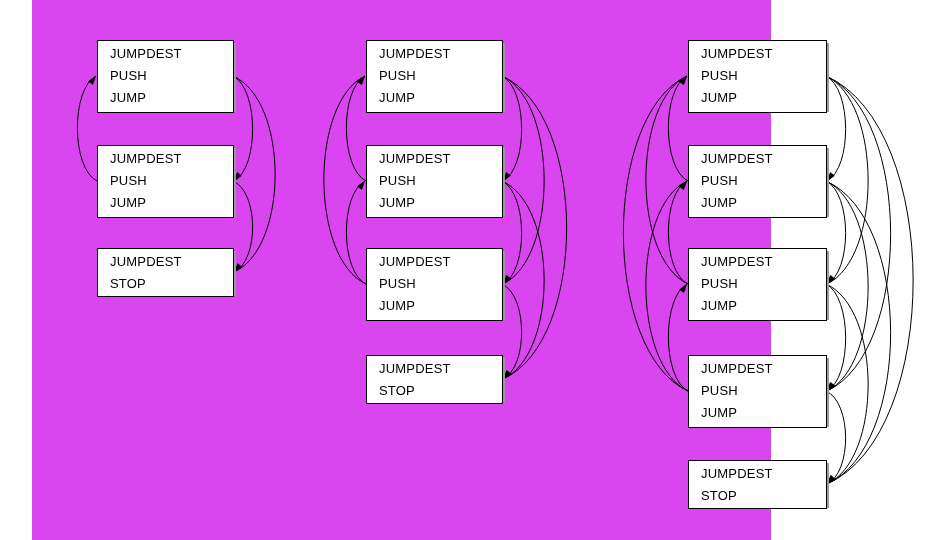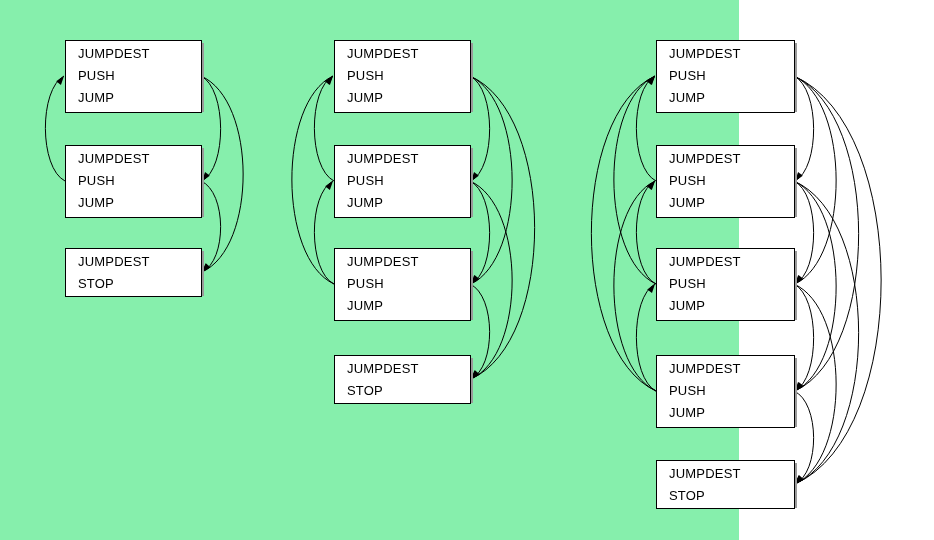--- a/index.html
+++ b/index.html
@@ -10,21 +10,22 @@
   body {
     width: 934px;
     height: 540px;
     font-family: "Liberation Sans", sans-serif;
     overflow: hidden;
   }
   #canvas {
     position: relative;
     width: 739px;
     height: 540px;
-    background: #86efac;
+    background: #d946ef;
+    margin-left: 32px;
   }
   svg#graph {
     position: absolute;
     left: 0;
     top: 0;
     width: 934px;
     height: 540px;
     display: block;
   }
   .node-rect {

